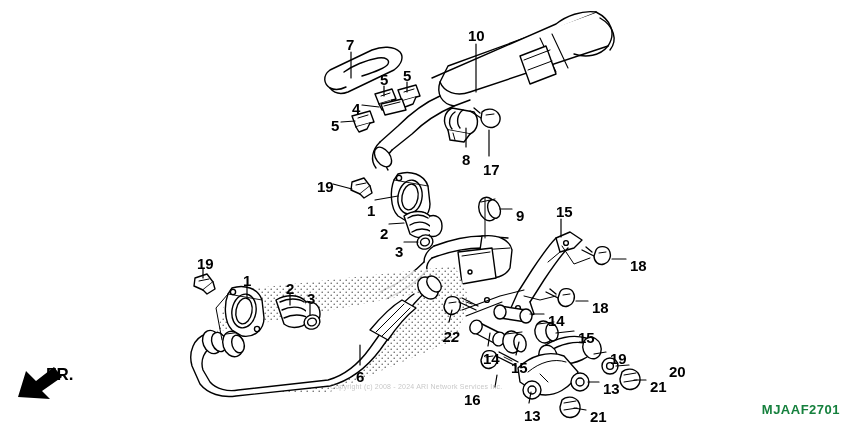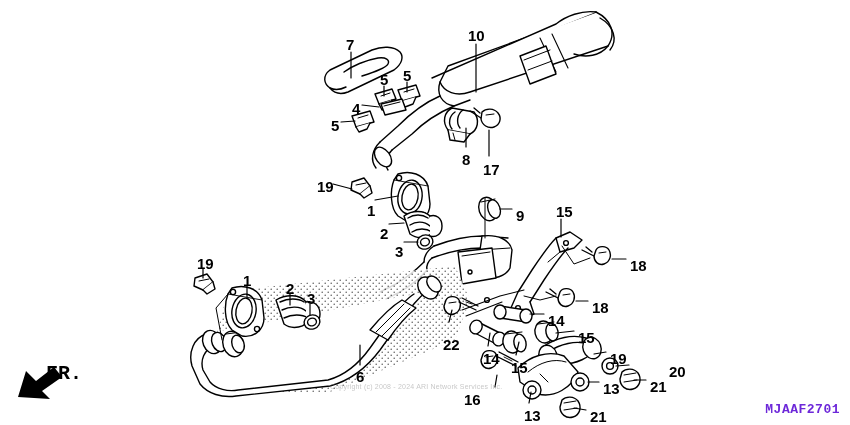--- a/index.html
+++ b/index.html
@@ -31,40 +31,40 @@
     font-weight: bold;
     color: #000000;
     line-height: 1;
     white-space: nowrap;
     user-select: none;
   }
   #part-code {
     position: absolute;
     right: 10px;
     bottom: 8px;
-    font-family: Liberation Mono, monospace;
+    font-family: Liberation Sans, sans-serif;
     font-size: 13px;
     font-weight: bold;
     letter-spacing: 0.5px;
-    color: #6d28d9;
+    color: #15803d;
     margin-left: 20px;
   }
   #front-marker {
     position: absolute;
     left: 14px;
     bottom: 22px;
     width: 90px;
     height: 46px;
   }
   #front-label {
     position: absolute;
     left: 46px;
     bottom: 40px;
-    font-family: Liberation Mono, monospace;
-    font-size: 20px;
+    font-family: Liberation Sans, sans-serif;
+    font-size: 17px;
     font-weight: bold;
     color: #000000;
   }
   #watermark {
     position: absolute;
     left: 330px;
     top: 383px;
     width: 170px;
     font-family: "Liberation Sans", sans-serif;
     font-size: 7px;
@@ -438,21 +438,21 @@
       <div class="callout" style="left: 516px; top: 208px;">9</div>
       <div class="callout" style="left: 380px; top: 226px;">2</div>
       <div class="callout" style="left: 395px; top: 244px;">3</div>
       <div class="callout" style="left: 556px; top: 204px;">15</div>
       <div class="callout" style="left: 630px; top: 258px;">18</div>
       <div class="callout" style="left: 592px; top: 300px;">18</div>
       <div class="callout" style="left: 197px; top: 256px;">19</div>
       <div class="callout" style="left: 243px; top: 273px;">1</div>
       <div class="callout" style="left: 286px; top: 281px;">2</div>
       <div class="callout" style="left: 307px; top: 291px;">3</div>
-      <div class="callout" style="left: 443px; top: 337px;">22</div>
+      <div class="callout" style="left: 443px; top: 329px; font-style: italic;">22</div>
       <div class="callout" style="left: 548px; top: 313px;">14</div>
       <div class="callout" style="left: 578px; top: 330px;">15</div>
       <div class="callout" style="left: 483px; top: 351px;">14</div>
       <div class="callout" style="left: 511px; top: 360px;">15</div>
       <div class="callout" style="left: 610px; top: 351px;">19</div>
       <div class="callout" style="left: 633px; top: 364px; margin-left: 36px;">20</div>
       <div class="callout" style="left: 650px; top: 379px;">21</div>
       <div class="callout" style="left: 603px; top: 381px;">13</div>
       <div class="callout" style="left: 464px; top: 392px;">16</div>
       <div class="callout" style="left: 524px; top: 408px;">13</div>

